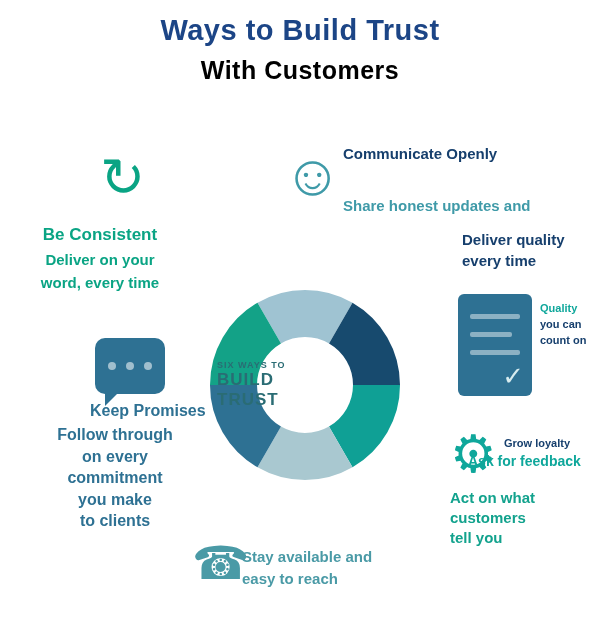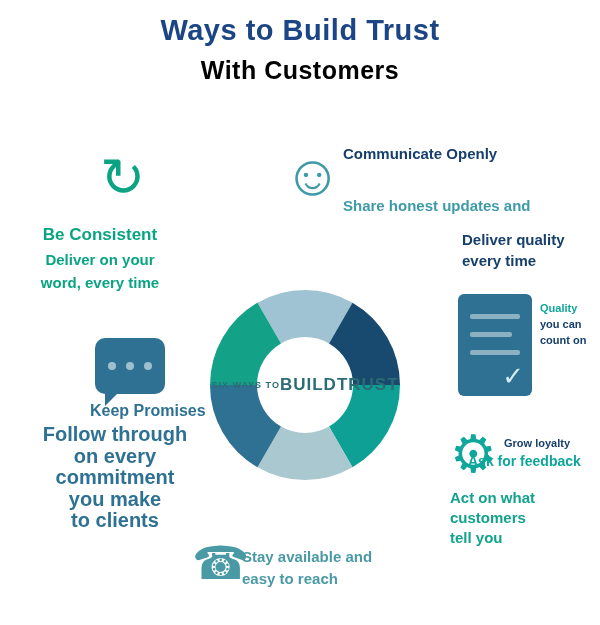--- a/index.html
+++ b/index.html
@@ -9,22 +9,22 @@
   }
   .abs{position:absolute;}
   
   .title{left:0;right:0;top:14px;text-align:center;font-size:29px;font-weight:bold;
          color:#1c4586;letter-spacing:.5px;}
   .subtitle{left:0;right:0;top:56px;text-align:center;font-size:25px;font-weight:bold;
          color:#000000;letter-spacing:.5px;}
   
   .donut{left:205px;top:285px;width:200px;height:200px;}
   .donut svg{position:absolute;left:0;top:0;}
-  .donut-center{position:absolute;left:0;top:0;width:200px;height:200px;
-         display:flex;flex-direction:row;align-items:center;justify-content:center;
+  .donut-center{position:absolute;left:12px;top:0;width:200px;height:200px;
+         display:flex;flex-direction:column;align-items:flex-start;justify-content:center;
          text-align:center;color:#2a6c74;}
   .donut-center .small{font-size:9px;font-weight:bold;letter-spacing:1px;}
   .donut-center .big{font-size:17px;font-weight:bold;letter-spacing:1px;line-height:1.15;}
   
   .green{color:#0aa484;}
   .teal{color:#3f9aa8;}
   .navy{color:#163f6d;}
   .steel{color:#2e7193;}
   .bright{color:#0fa79b;}
   .icon-glyph{line-height:1;}
@@ -46,21 +46,21 @@
   .c3-icon .l3{top:56px;width:50px;}
   .c3-icon .check{position:absolute;right:8px;bottom:4px;color:#d7ecef;font-size:26px;}
   .c3-side{left:540px;top:300px;width:56px;font-size:11px;font-weight:bold;line-height:16px;}
   
   .c4-icon{left:95px;top:338px;width:70px;height:56px;background:#2e7193;border-radius:10px;}
   .c4-icon:after{content:"";position:absolute;left:10px;bottom:-12px;border:8px solid transparent;
         border-top-color:#2e7193;border-left-color:#2e7193;}
   .c4-icon .dot{position:absolute;top:24px;width:8px;height:8px;border-radius:50%;background:rgba(255,255,255,.55);}
   .c4-icon .d1{left:13px;} .c4-icon .d2{left:31px;} .c4-icon .d3{left:49px;}
   .c4-head{left:90px;top:402px;width:150px;font-size:16px;font-weight:bold;}
-  .c4-body{left:20px;top:424px;width:190px;text-align:center;font-size:20px;font-weight:bold;line-height:21.5px;}
+  .c4-body{left:20px;top:424px;width:190px;text-align:center;font-size:16px;font-weight:bold;line-height:21.5px;}
   
   .c5-icon{left:192px;top:540px;font-size:46px;color:#4a9aa6;}
   .c5-body{left:242px;top:546px;width:145px;font-size:15px;font-weight:bold;line-height:22px;color:#4a9aa6;}
   
   .c6-icon{left:450px;top:428px;font-size:52px;}
   .c6-head{left:504px;top:437px;width:90px;font-size:11px;font-weight:bold;}
   .c6-line{left:468px;top:453px;width:128px;font-size:14px;font-weight:bold;}
   .c6-body{left:450px;top:488px;width:148px;font-size:15px;font-weight:bold;line-height:20px;color:#12a28d;}
 </style>
 </head>

